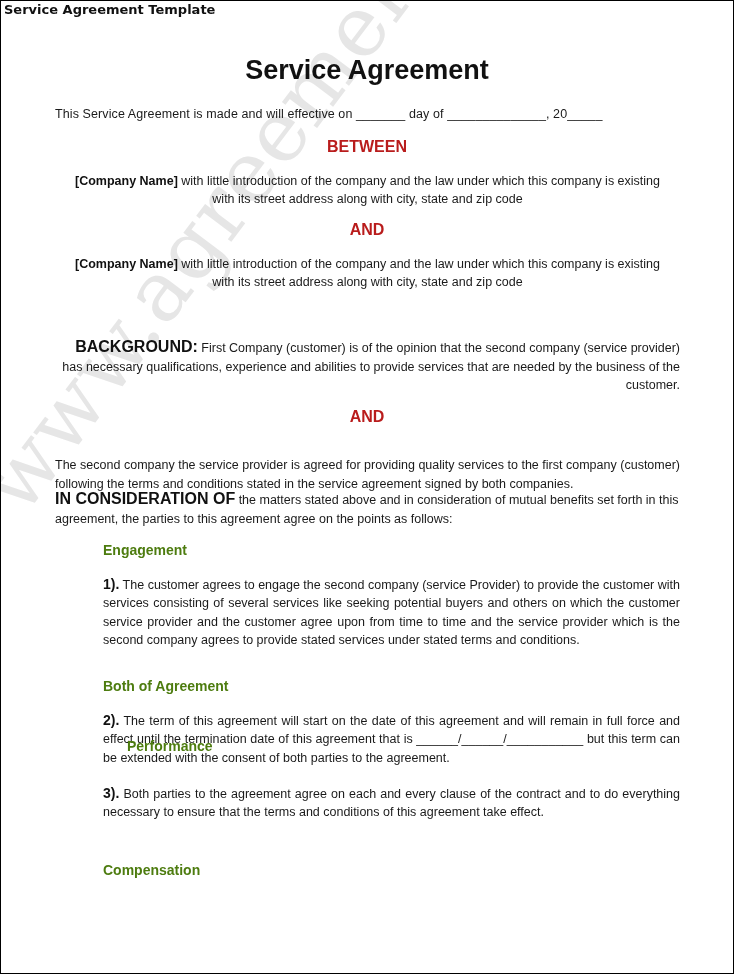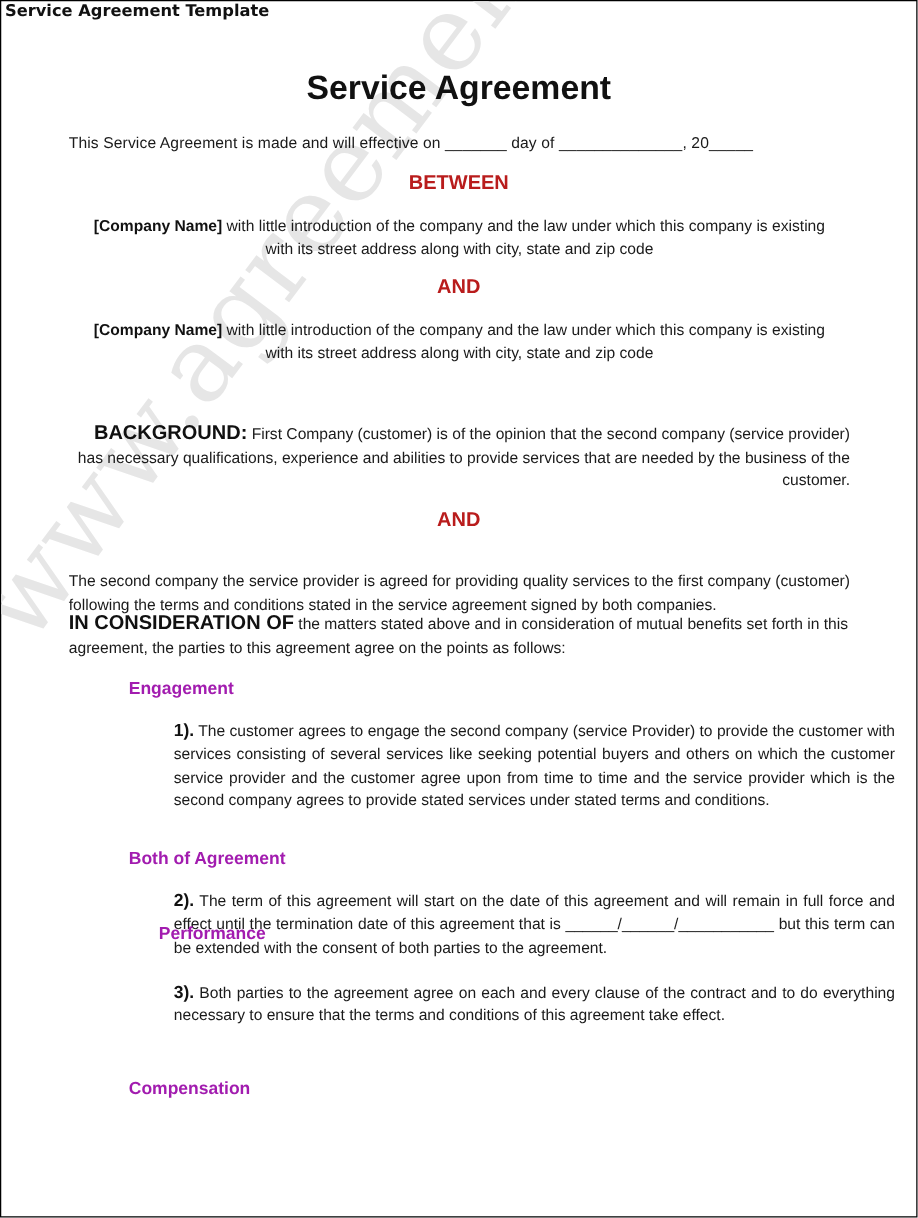--- a/index.html
+++ b/index.html
@@ -24,22 +24,22 @@
       font-family: "Liberation Sans", sans-serif; color: #1a1a1a; font-size: 12.5px; }
     .abs { position: absolute; }
     .title { left: 0; width: 734px; top: 55px; text-align: center;
       font-size: 27px; font-weight: bold; color: #111; }
     .intro { left: 55px; top: 107px; width: 640px; white-space: nowrap; letter-spacing: 0.1px; }
     .center-head { left: 0; width: 734px; text-align: center; font-weight: bold; font-size: 16px; color: #b91c1c; }
     .party { left: 55px; width: 625px; text-align: center; line-height: 18px; }
     .party b { font-weight: bold; color: #111; }
     .para { left: 55px; width: 625px; line-height: 18.5px; text-align: justify; }
     .big-lead { font-weight: bold; font-size: 16px; color: #111; }
-    .sub-head { left: 103px; font-weight: bold; font-size: 14px; color: #a21caf; }
-    .sub-para { left: 103px; width: 577px; line-height: 18.3px; text-align: justify; margin-left: 36px; }
+    .sub-head { left: 103px; font-weight: bold; font-size: 14px; color: #4d7c0f; }
+    .sub-para { left: 103px; width: 577px; line-height: 18.3px; text-align: justify; }
     .num { font-weight: bold; font-size: 14px; color: #111; }
   </style>
 </head>
 <body>
 
 <div class="frame">
   <div class="watermark">www.agreementtemplate.org</div>
 </div>
 
 <div class="doc-label">Service Agreement Template</div>

